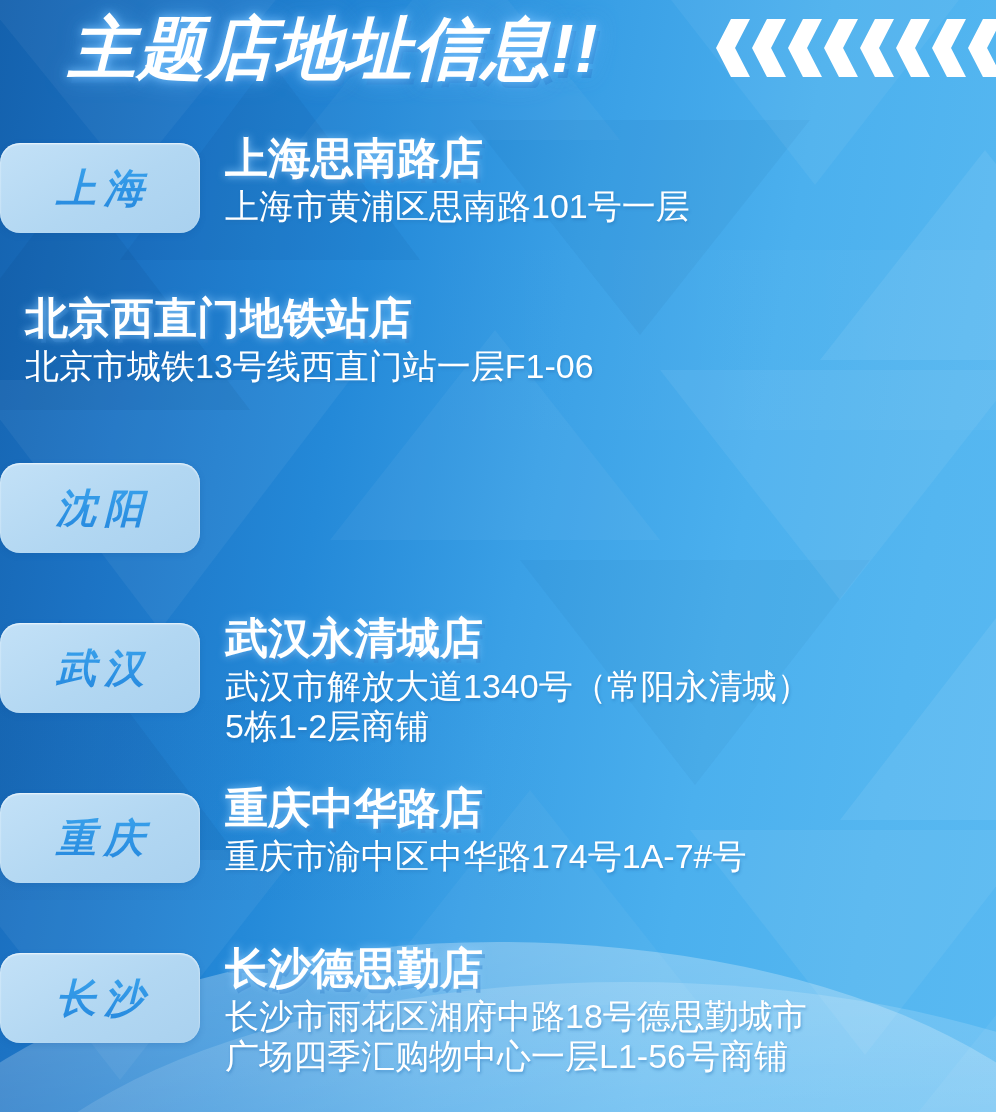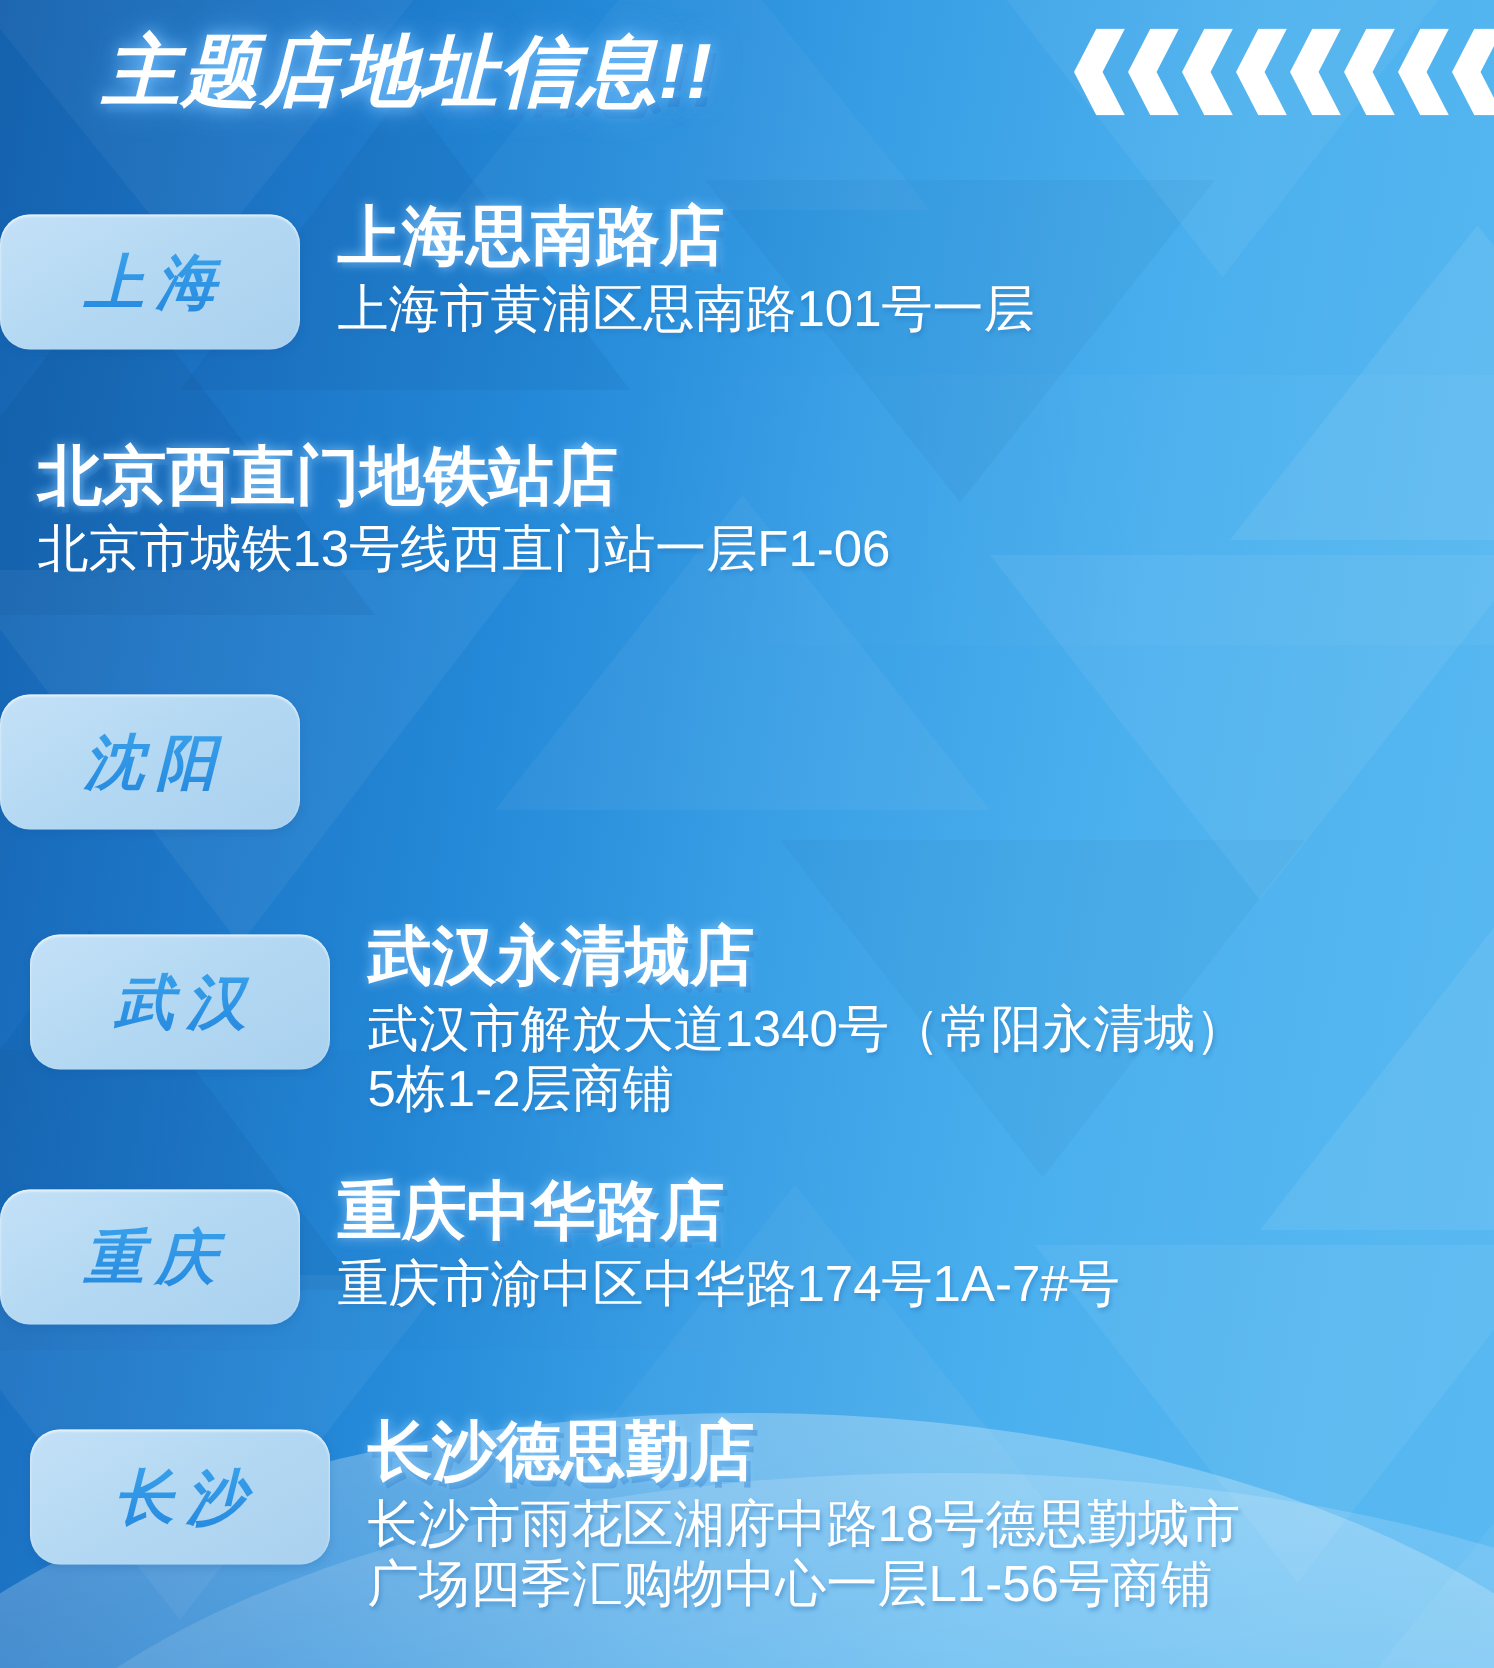--- a/index.html
+++ b/index.html
@@ -69,21 +69,21 @@
     position: absolute;
     top: 0;
     left: 0;
     right: 0;
     height: 100px;
   }
   .title {
     position: absolute;
     left: 68px;
     top: 8px;
-    font-size: 52px;
+    font-size: 68px;
     line-height: 80px;
     font-weight: bold;
     font-style: italic;
     color: #ffffff;
     letter-spacing: 1px;
     white-space: nowrap;
     text-shadow:
       0 0 10px rgba(120, 195, 255, 0.95),
       0 0 22px rgba(90, 175, 245, 0.85),
       4px 6px 0 rgba(40, 120, 200, 0.45);
@@ -110,21 +110,21 @@
     top: 130px;
     left: 0;
     right: 0;
   }
   .row {
     position: relative;
     height: 160px;
     display: flex;
     align-items: flex-start;
   }
-  .row.tall { height: 170px; padding-left: 20px; }
+  .row.tall { height: 170px; }
 
   .badge {
     margin-top: 13px;
     width: 200px;
     height: 90px;
     flex: none;
     border-radius: 20px;
     background: linear-gradient(150deg, #c3e1f7 0%, #b2d7f2 55%, #a9d1ef 100%);
     box-shadow: inset 0 1px 2px rgba(255,255,255,0.8), 0 2px 6px rgba(15, 80, 150, 0.18);
     display: flex;

